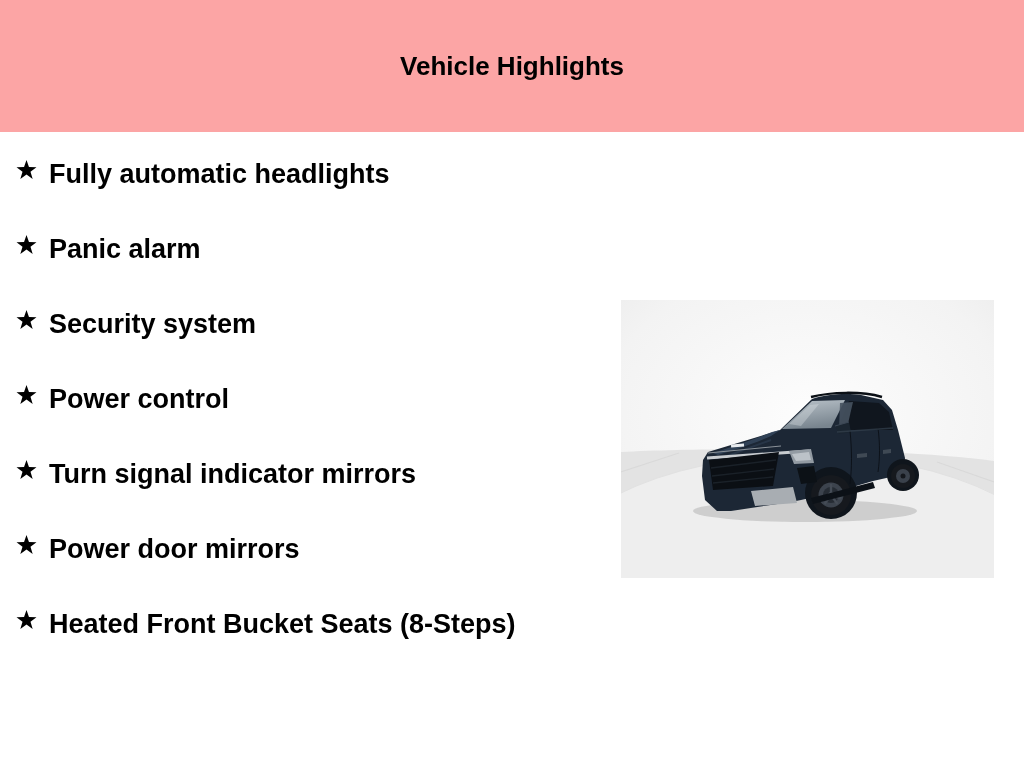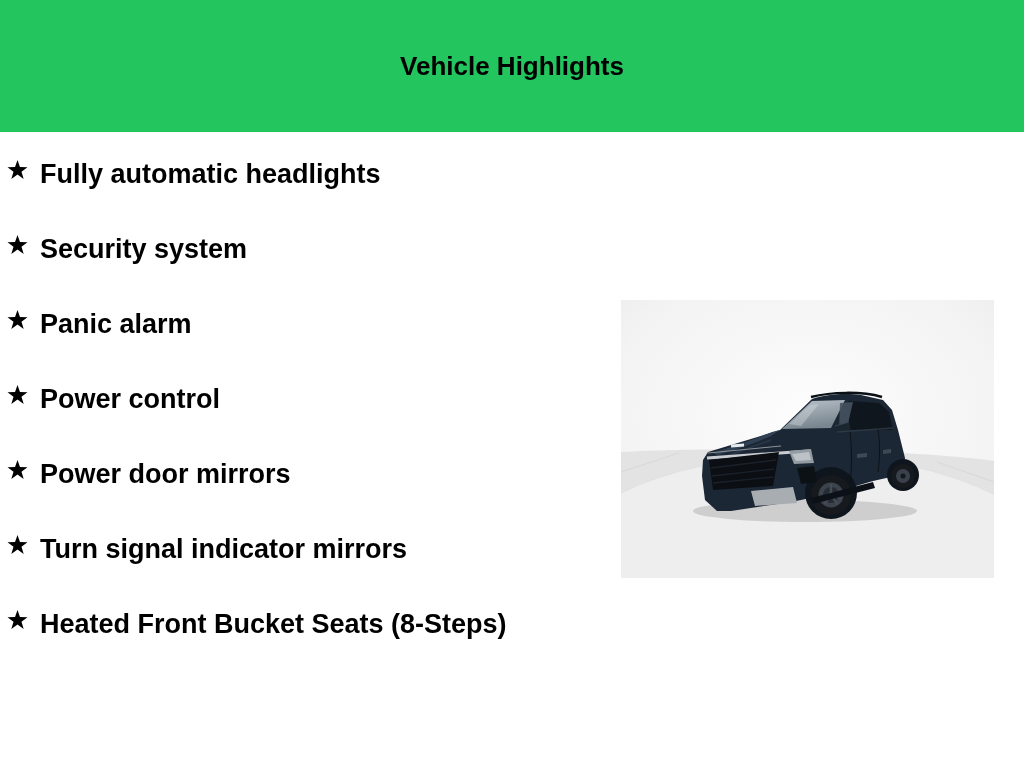--- a/index.html
+++ b/index.html
@@ -14,21 +14,21 @@
     background: #ffffff;
     overflow: hidden;
   }
 
   
   .header {
     position: absolute;
     top: 0; left: 0;
     width: 1024px;
     height: 132px;
-    background: #22c55e;
+    background: #fca5a5;
     display: flex;
     align-items: center;
     justify-content: center;
   }
   .header h1 {
     margin: 0;
     font-size: 26px;
     font-weight: bold;
     color: #000000;
     letter-spacing: 0px;
@@ -40,21 +40,21 @@
     top: 157px;
     left: 0;
     width: 580px;
     list-style: none;
     margin: 0;
     padding: 0;
   }
   .highlights li {
     display: flex;
     align-items: flex-start;
-    padding-left: 7px;
+    padding-left: 16px;
     margin-bottom: 40px;
   }
   .star {
     flex: 0 0 21px;
     width: 21px;
     height: 21px;
     margin-top: 3px;
     margin-right: 12px;
   }
   .star svg { display: block; width: 21px; height: 21px; }
@@ -95,58 +95,58 @@
         </span>
       <span class="item-label">Fully automatic headlights</span>
     </li>
 
     <li>
       <span class="star">
           <svg viewBox="0 0 20 20">
             <polygon fill="#000" points="10,0 12.35,6.76 19.51,6.91 13.80,11.24 15.88,18.09 10,13.9 4.12,18.09 6.20,11.24 0.49,6.91 7.65,6.76"></polygon>
           </svg>
         </span>
+      <span class="item-label">Panic alarm</span>
+    </li>
+
+    <li>
+      <span class="star">
+          <svg viewBox="0 0 20 20">
+            <polygon fill="#000" points="10,0 12.35,6.76 19.51,6.91 13.80,11.24 15.88,18.09 10,13.9 4.12,18.09 6.20,11.24 0.49,6.91 7.65,6.76"></polygon>
+          </svg>
+        </span>
       <span class="item-label">Security system</span>
     </li>
 
     <li>
       <span class="star">
           <svg viewBox="0 0 20 20">
             <polygon fill="#000" points="10,0 12.35,6.76 19.51,6.91 13.80,11.24 15.88,18.09 10,13.9 4.12,18.09 6.20,11.24 0.49,6.91 7.65,6.76"></polygon>
           </svg>
         </span>
-      <span class="item-label">Panic alarm</span>
-    </li>
-
-    <li>
-      <span class="star">
-          <svg viewBox="0 0 20 20">
-            <polygon fill="#000" points="10,0 12.35,6.76 19.51,6.91 13.80,11.24 15.88,18.09 10,13.9 4.12,18.09 6.20,11.24 0.49,6.91 7.65,6.76"></polygon>
-          </svg>
-        </span>
       <span class="item-label">Power control</span>
     </li>
 
 
     <li>
       <span class="star">
           <svg viewBox="0 0 20 20">
             <polygon fill="#000" points="10,0 12.35,6.76 19.51,6.91 13.80,11.24 15.88,18.09 10,13.9 4.12,18.09 6.20,11.24 0.49,6.91 7.65,6.76"></polygon>
           </svg>
         </span>
+      <span class="item-label">Turn signal indicator mirrors</span>
+    </li>
+
+    <li>
+      <span class="star">
+          <svg viewBox="0 0 20 20">
+            <polygon fill="#000" points="10,0 12.35,6.76 19.51,6.91 13.80,11.24 15.88,18.09 10,13.9 4.12,18.09 6.20,11.24 0.49,6.91 7.65,6.76"></polygon>
+          </svg>
+        </span>
       <span class="item-label">Power door mirrors</span>
-    </li>
-
-    <li>
-      <span class="star">
-          <svg viewBox="0 0 20 20">
-            <polygon fill="#000" points="10,0 12.35,6.76 19.51,6.91 13.80,11.24 15.88,18.09 10,13.9 4.12,18.09 6.20,11.24 0.49,6.91 7.65,6.76"></polygon>
-          </svg>
-        </span>
-      <span class="item-label">Turn signal indicator mirrors</span>
     </li>
 
     <li>
       <span class="star">
           <svg viewBox="0 0 20 20">
             <polygon fill="#000" points="10,0 12.35,6.76 19.51,6.91 13.80,11.24 15.88,18.09 10,13.9 4.12,18.09 6.20,11.24 0.49,6.91 7.65,6.76"></polygon>
           </svg>
         </span>
       <span class="item-label">Heated Front Bucket Seats (8-Steps)</span>
     </li>

